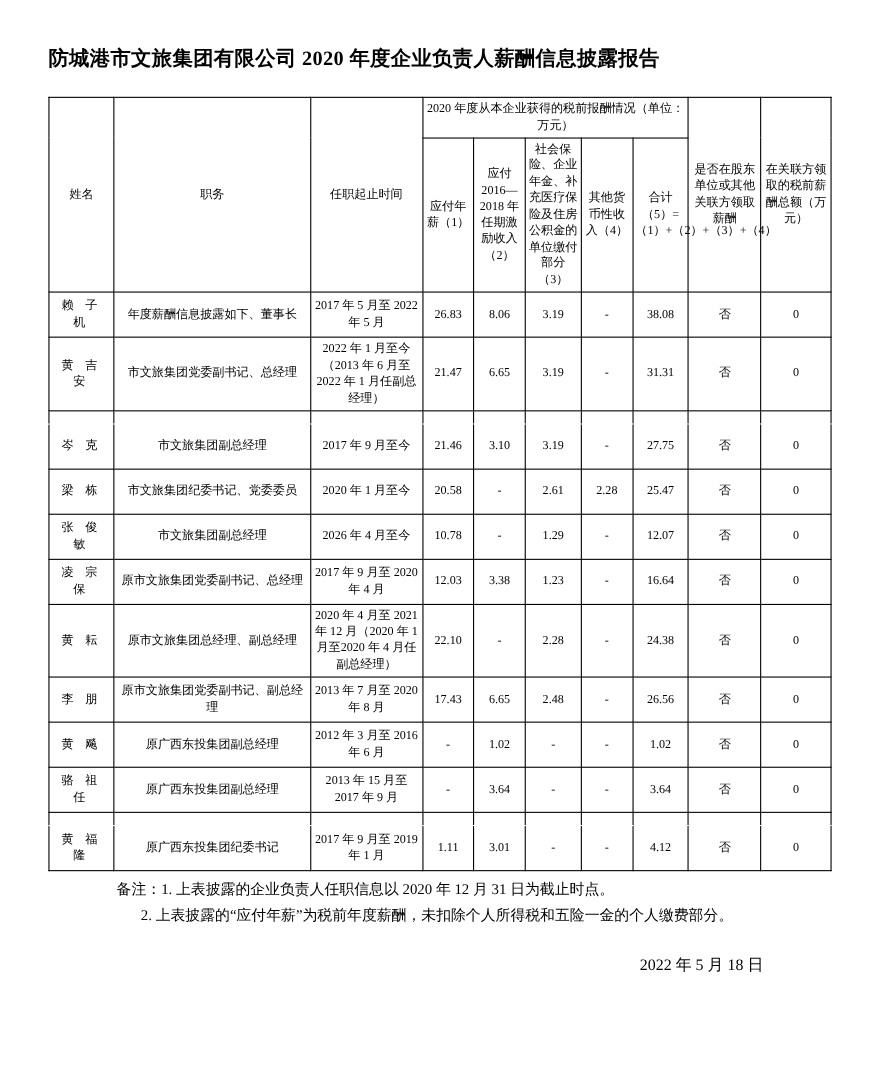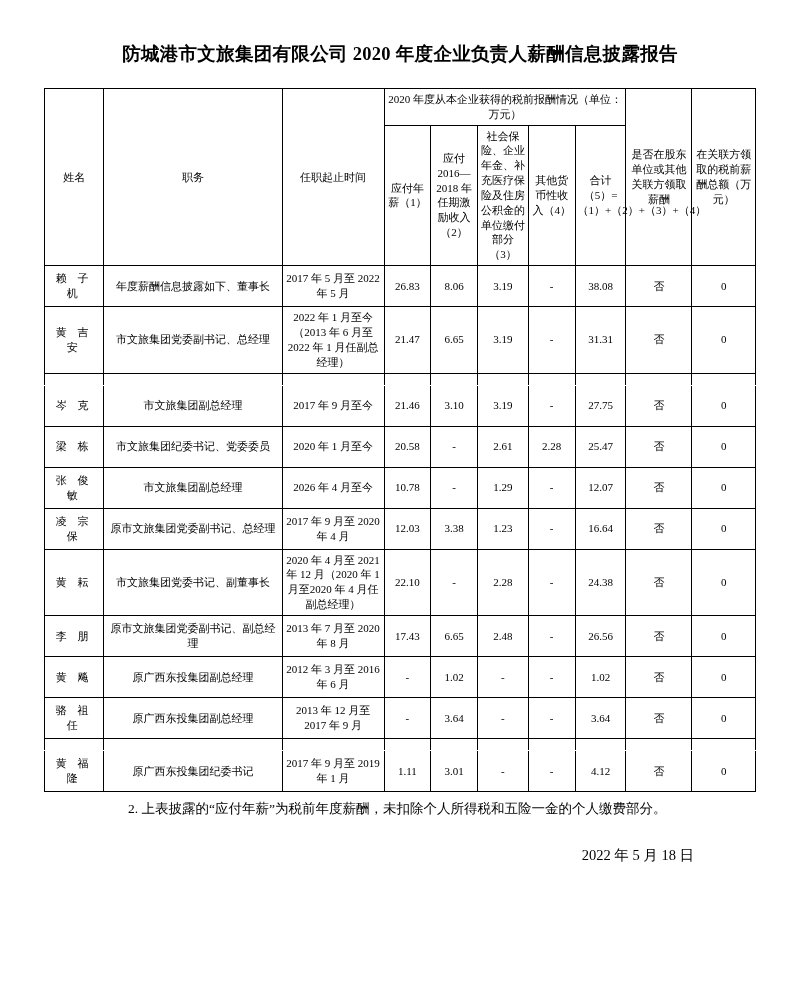--- a/index.html
+++ b/index.html
@@ -16,21 +16,20 @@
     overflow: hidden;
   }
   .page {
     width: 800px;
     height: 988px;
     box-sizing: border-box;
     padding: 34px 44px 0 44px;
     position: relative;
   }
   .doc-title {
-    text-align: center;
     font-size: 18.5px;
     font-weight: bold;
     letter-spacing: 0.3px;
     margin: 8px 0 20px 0;
     line-height: 1.4;
   }
   .para {
     font-size: 14.5px;
     line-height: 1.85;
     text-align: justify;
@@ -245,21 +244,21 @@
         <td class="cell-val">12.03</td>
         <td class="cell-val">3.38</td>
         <td class="cell-val">1.23</td>
         <td class="cell-val">-</td>
         <td class="cell-val">16.64</td>
         <td class="cell-val">否</td>
         <td class="cell-val">0</td>
       </tr>
       <tr class="row-tall">
         <td class="cell-name">黄 耘</td>
-        <td class="cell-post">市文旅集团党委书记、副董事长</td>
+        <td class="cell-post">原市文旅集团总经理、副总经理</td>
         <td class="cell-time">2020 年 4 月至 2021 年 12 月（2020 年 1 月至2020 年 4 月任副总经理）</td>
         <td class="cell-val">22.10</td>
         <td class="cell-val">-</td>
         <td class="cell-val">2.28</td>
         <td class="cell-val">-</td>
         <td class="cell-val">24.38</td>
         <td class="cell-val">否</td>
         <td class="cell-val">0</td>
       </tr>
       <tr class="row-tall">
@@ -282,21 +281,21 @@
         <td class="cell-val">1.02</td>
         <td class="cell-val">-</td>
         <td class="cell-val">-</td>
         <td class="cell-val">1.02</td>
         <td class="cell-val">否</td>
         <td class="cell-val">0</td>
       </tr>
       <tr class="row-tall">
         <td class="cell-name">骆 祖 任</td>
         <td class="cell-post">原广西东投集团副总经理</td>
-        <td class="cell-time">2013 年 12 月至 2017 年 9 月</td>
+        <td class="cell-time">2013 年 15 月至 2017 年 9 月</td>
         <td class="cell-val">-</td>
         <td class="cell-val">3.64</td>
         <td class="cell-val">-</td>
         <td class="cell-val">-</td>
         <td class="cell-val">3.64</td>
         <td class="cell-val">否</td>
         <td class="cell-val">0</td>
       </tr>
       <tr class="spacer-row">
         <td class="blanked"></td>
@@ -319,20 +318,21 @@
         <td class="cell-val">-</td>
         <td class="cell-val">-</td>
         <td class="cell-val">4.12</td>
         <td class="cell-val">否</td>
         <td class="cell-val">0</td>
       </tr>
     </tbody>
   </table>
 
   <div class="notes">
+    <div><span>备注：</span><span>1. 上表披露的企业负责人任职信息以 2020 年 12 月 31 日为截止时点。</span></div>
     <div class="note-2">2. 上表披露的“应付年薪”为税前年度薪酬，未扣除个人所得税和五险一金的个人缴费部分。</div>
   </div>
 
   <div class="signature">
     <span class="sig-line">2022 年 5 月 18 日</span>
   </div>
 
 </div>
 
 </body></html>

